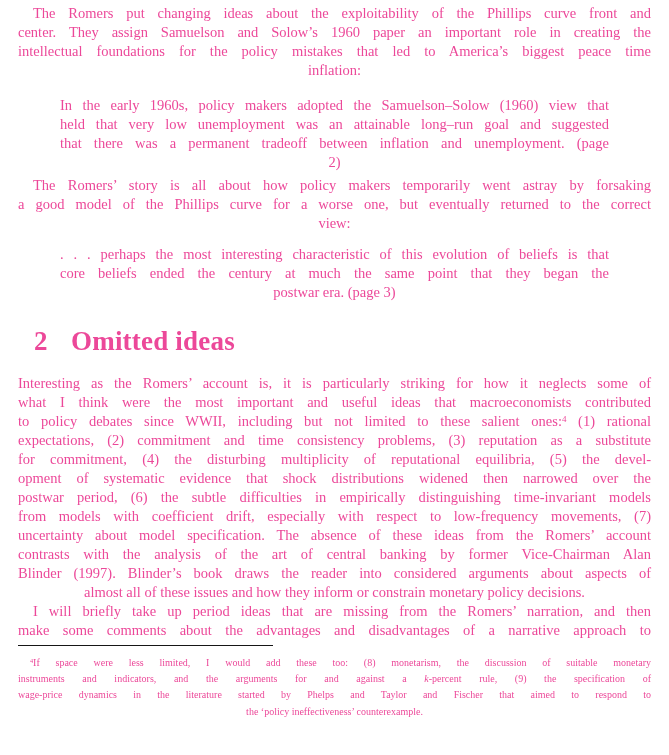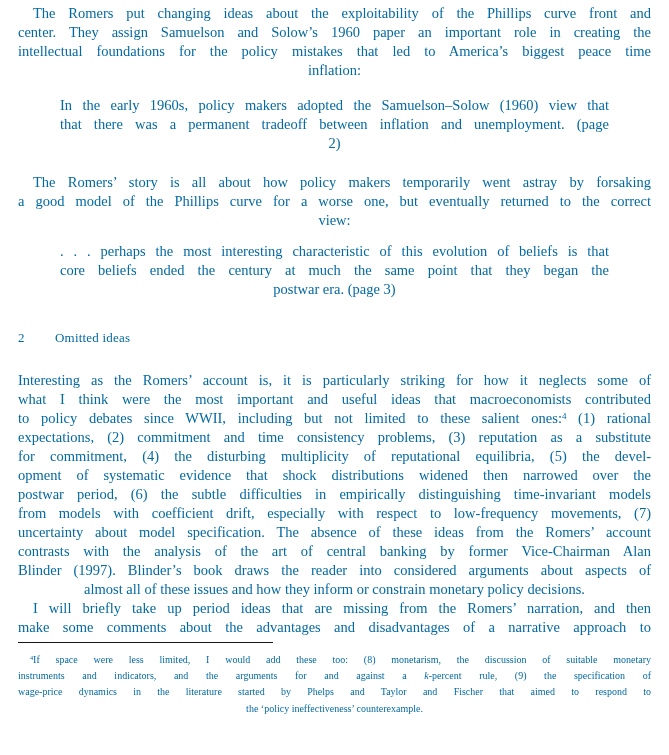--- a/index.html
+++ b/index.html
@@ -3,38 +3,38 @@
 <meta charset="utf-8">
 <style>
   html, body { margin: 0; padding: 0; background: #ffffff; }
   .page {
     position: relative;
     width: 669px;
     height: 755px;
     box-sizing: border-box;
     padding: 4px 18px 0 18px;
     background: #ffffff;
-    color: #0369a1;
+    color: #ec4899;
     font-family: "Liberation Serif", "DejaVu Serif", serif;
     font-size: 14.5px;
     line-height: 19px;
     overflow: hidden;
   }
   .para { margin: 0; }
   .ln { text-align: center; }
   .j { text-align: justify; text-align-last: justify; }
   .ind { text-indent: 15px; }
   .quote { margin: 16px 42px 0 42px; }
   .quote2 { margin-top: 12px; }
-  .para2 { margin-top: 20px; }
+  .para2 { margin-top: 4px; }
   .heading {
-    margin: 27px 0 21px 0;
-    font-size: 13px;
+    margin: 27px 0 21px 16px;
+    font-size: 27px;
     line-height: 24px;
-    font-weight: 400;
+    font-weight: 700;
     letter-spacing: 0.2px;
   }
   .secnum { display: inline-block; min-width: 37px; }
   .fnrule {
     width: 255px;
     height: 0;
     border: none;
     border-top: 1.2px solid #161616;
     margin: 5px 0 9px 0;
   }
@@ -55,20 +55,21 @@
 
   <div class="para">
     <div class="ln j ind">The Romers put changing ideas about the exploitability of the Phillips curve front and</div>
     <div class="ln j">center. They assign Samuelson and Solow’s 1960 paper an important role in creating the</div>
     <div class="ln j">intellectual foundations for the policy mistakes that led to America’s biggest peace time</div>
     <div class="ln">inflation:</div>
   </div>
 
   <div class="quote">
     <div class="ln j">In the early 1960s, policy makers adopted the Samuelson–Solow (1960) view that</div>
+    <div class="ln j">held that very low unemployment was an attainable long–run goal and suggested</div>
     <div class="ln j">that there was a permanent tradeoff between inflation and unemployment. (page</div>
     <div class="ln">2)</div>
   </div>
 
   <div class="para para2">
     <div class="ln j ind">The Romers’ story is all about how policy makers temporarily went astray by forsaking</div>
     <div class="ln j">a good model of the Phillips curve for a worse one, but eventually returned to the correct</div>
     <div class="ln">view:</div>
   </div>
 

